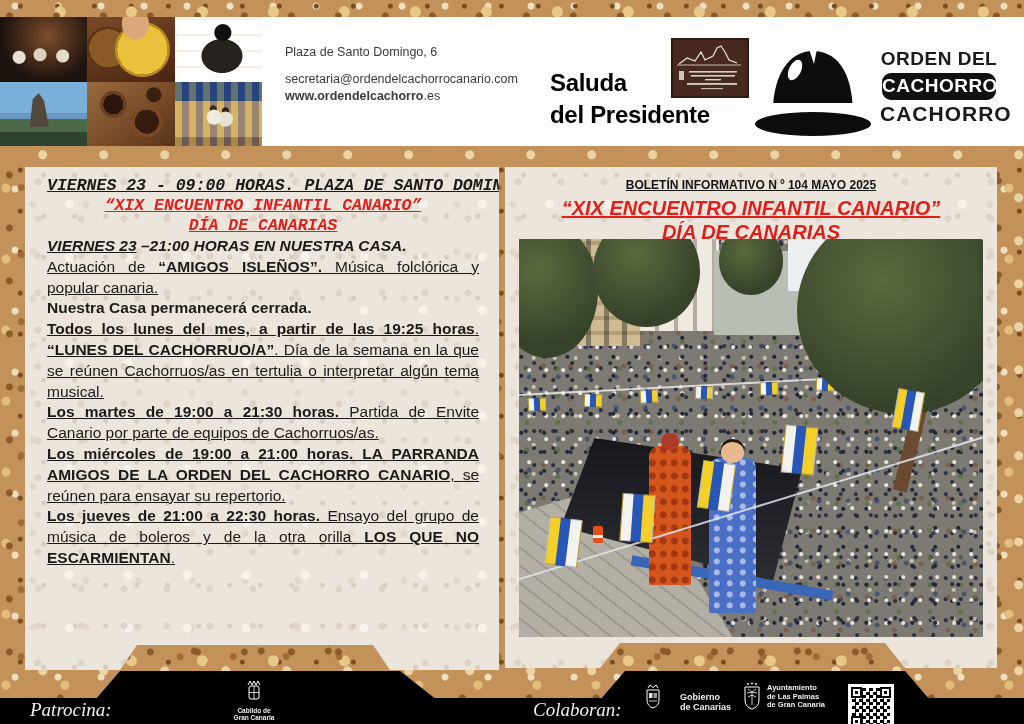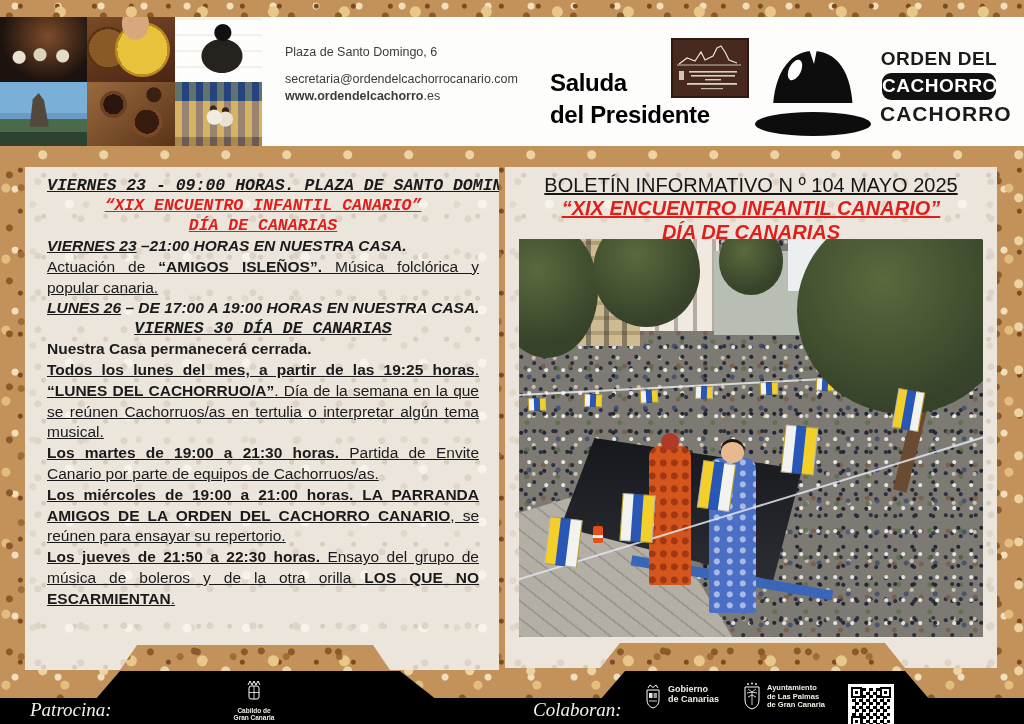--- a/index.html
+++ b/index.html
@@ -90,21 +90,21 @@
     clip-path:polygon(0 0, 474px 0, 474px 503px, 365px 503px, 348px 478px, 112px 478px, 95px 503px, 0 503px);
     padding:9px 20px 0 22px; color:#1a1a1a; }
   .lp-h { font-size:15px; font-weight:bold; font-style:italic; line-height:20px; white-space:nowrap; }
   .lp-h2 { font-size:16.5px; }
   .body { font-size:15.5px; line-height:20.8px; }
   .dayline { font-size:15.5px; line-height:20.8px; font-weight:bold; font-style:italic; white-space:nowrap; }
 
   .right-panel { position:absolute; left:505px; top:167px; width:492px; height:501px;
     clip-path:polygon(0 0, 492px 0, 492px 501px, 400px 501px, 380px 476px, 115px 476px, 95px 501px, 0 501px);
     padding-top:7px; }
-  .rp-line1 { text-align:center; font-size:20px; font-weight:normal; color:#161616; line-height:22px; }
+  .rp-line1 { text-align:center; font-size:12px; font-weight:bold; color:#161616; line-height:22px; }
   .rp-line2 { text-align:center; font-size:20px; font-weight:bold; font-style:italic; line-height:24px; }
 
   
   .photo { position:absolute; left:14px; top:72px; width:464px; height:398px; overflow:hidden;
     background-color:#7d7a74;
     background-image:
       radial-gradient(circle at 10% 20%, rgba(25,30,45,.9) 0 1.5px, transparent 2.5px),
       radial-gradient(circle at 60% 70%, rgba(240,238,230,.9) 0 1.5px, transparent 2.5px),
       radial-gradient(circle at 35% 45%, rgba(60,75,110,.8) 0 2px, transparent 3px),
       radial-gradient(circle at 80% 30%, rgba(40,40,50,.9) 0 1.5px, transparent 2.5px),
@@ -228,32 +228,30 @@
   </div>
 
   <div class="left-panel marble">
     <div class="lp-h lp-h2 u center">VIERNES  23 -  09:00 HORAS. PLAZA DE SANTO DOMINGO</div>
     <div class="lp-h lp-h2 u red center">“XIX ENCUENTRO INFANTIL CANARIO”</div>
     <div class="lp-h lp-h2 u red center">DÍA DE CANARIAS</div>
 
     <div class="dayline"><span class="u">VIERNES 23</span><span> –21:00 HORAS EN NUESTRA CASA.</span></div>
     <p class="body just"><span>Actuación de </span><span class="b">“AMIGOS ISLEÑOS”.</span><span> Música folclórica y popular canaria.</span></p>
 
-    <div class="dayline"><span class="u">LUNES 26</span><span> – DE 17:00 A 19:00 HORAS EN NUESTRA CASA.</span></div>
-
-    <div class="lp-h lp-h2 u center">VIERNES 30  DÍA DE CANARIAS</div>
+
     <div class="body b">Nuestra Casa permanecerá cerrada.</div>
 
     <p class="body just"><span class="b">Todos los lunes del mes, a partir de las 19:25 horas</span><span>. </span><span class="b">“LUNES DEL CACHORRUO/A”</span><span>. Día de la semana en la que se reúnen Cachorruos/as en tertulia o interpretar algún tema musical.</span></p>
 
     <p class="body just"><span class="b">Los martes de 19:00 a 21:30 horas.</span><span> Partida de Envite Canario por parte de equipos de Cachorruos/as.</span></p>
 
     <p class="body just"><span class="b">Los miércoles de 19:00 a 21:00 horas. LA PARRANDA AMIGOS DE LA ORDEN DEL CACHORRO CANARIO</span><span>, se reúnen para ensayar su repertorio.</span></p>
 
-    <p class="body just"><span class="b">Los jueves de 21:50 a 22:30 horas.</span><span> Ensayo del grupo de música de boleros y de la otra orilla </span><span class="b">LOS QUE NO ESCARMIENTAN</span><span>.</span></p>
+    <p class="body just"><span class="b">Los jueves de 21:00 a 22:30 horas.</span><span> Ensayo del grupo de música de boleros y de la otra orilla </span><span class="b">LOS QUE NO ESCARMIENTAN</span><span>.</span></p>
   </div>
 
   <div class="right-panel marble">
     <div class="rp-line1 u">BOLETÍN INFORMATIVO N º 104 MAYO 2025</div>
     <div class="rp-line2 u red">“XIX ENCUENTRO INFANTIL CANARIO”</div>
     <div class="rp-line2 u red">DÍA DE CANARIAS</div>
 
     <div class="photo">
       <div class="ph bldg-left"></div>
       <div class="ph bldg-mid"></div>
@@ -308,21 +306,21 @@
       <line x1="8" y1="13.5" x2="18" y2="13.5" stroke="#fff" stroke-width="0.8"></line>
     </svg>
     <div class="logo-text" style="font-size:6.5px;">
       <div>Cabildo de</div>
       <div>Gran Canaria</div>
     </div>
   </div>
 
   <div class="footer-item sponsor-label" style="left:533px; top:699px;">Colaboran:</div>
 
-  <div class="footer-item" style="left:644px; top:684px; display:flex; align-items:flex-start; gap:6px;">
+  <div class="footer-item" style="left:644px; top:684px; display:flex; align-items:flex-end; gap:18px;">
     <svg width="18" height="28" viewBox="0 0 18 28">
       <path d="M4 4 L6 1 L9 3.5 L12 1 L14 4" stroke="#fff" fill="none" stroke-width="1"></path>
       <path d="M3 6 h12 v10 q0 6 -6 8 q-6 -2 -6 -8 Z" stroke="#fff" fill="none" stroke-width="1"></path>
       <rect x="5" y="9" width="3.5" height="5" fill="#fff" opacity="0.9"></rect>
       <rect x="9.5" y="9" width="3.5" height="5" fill="#fff" opacity="0.6"></rect>
       <line x1="5" y1="17" x2="13" y2="17" stroke="#fff" stroke-width="0.8"></line>
     </svg>
     <div class="logo-text" style="font-size:9px;">
       <div>Gobierno</div>
       <div>de Canarias</div>

